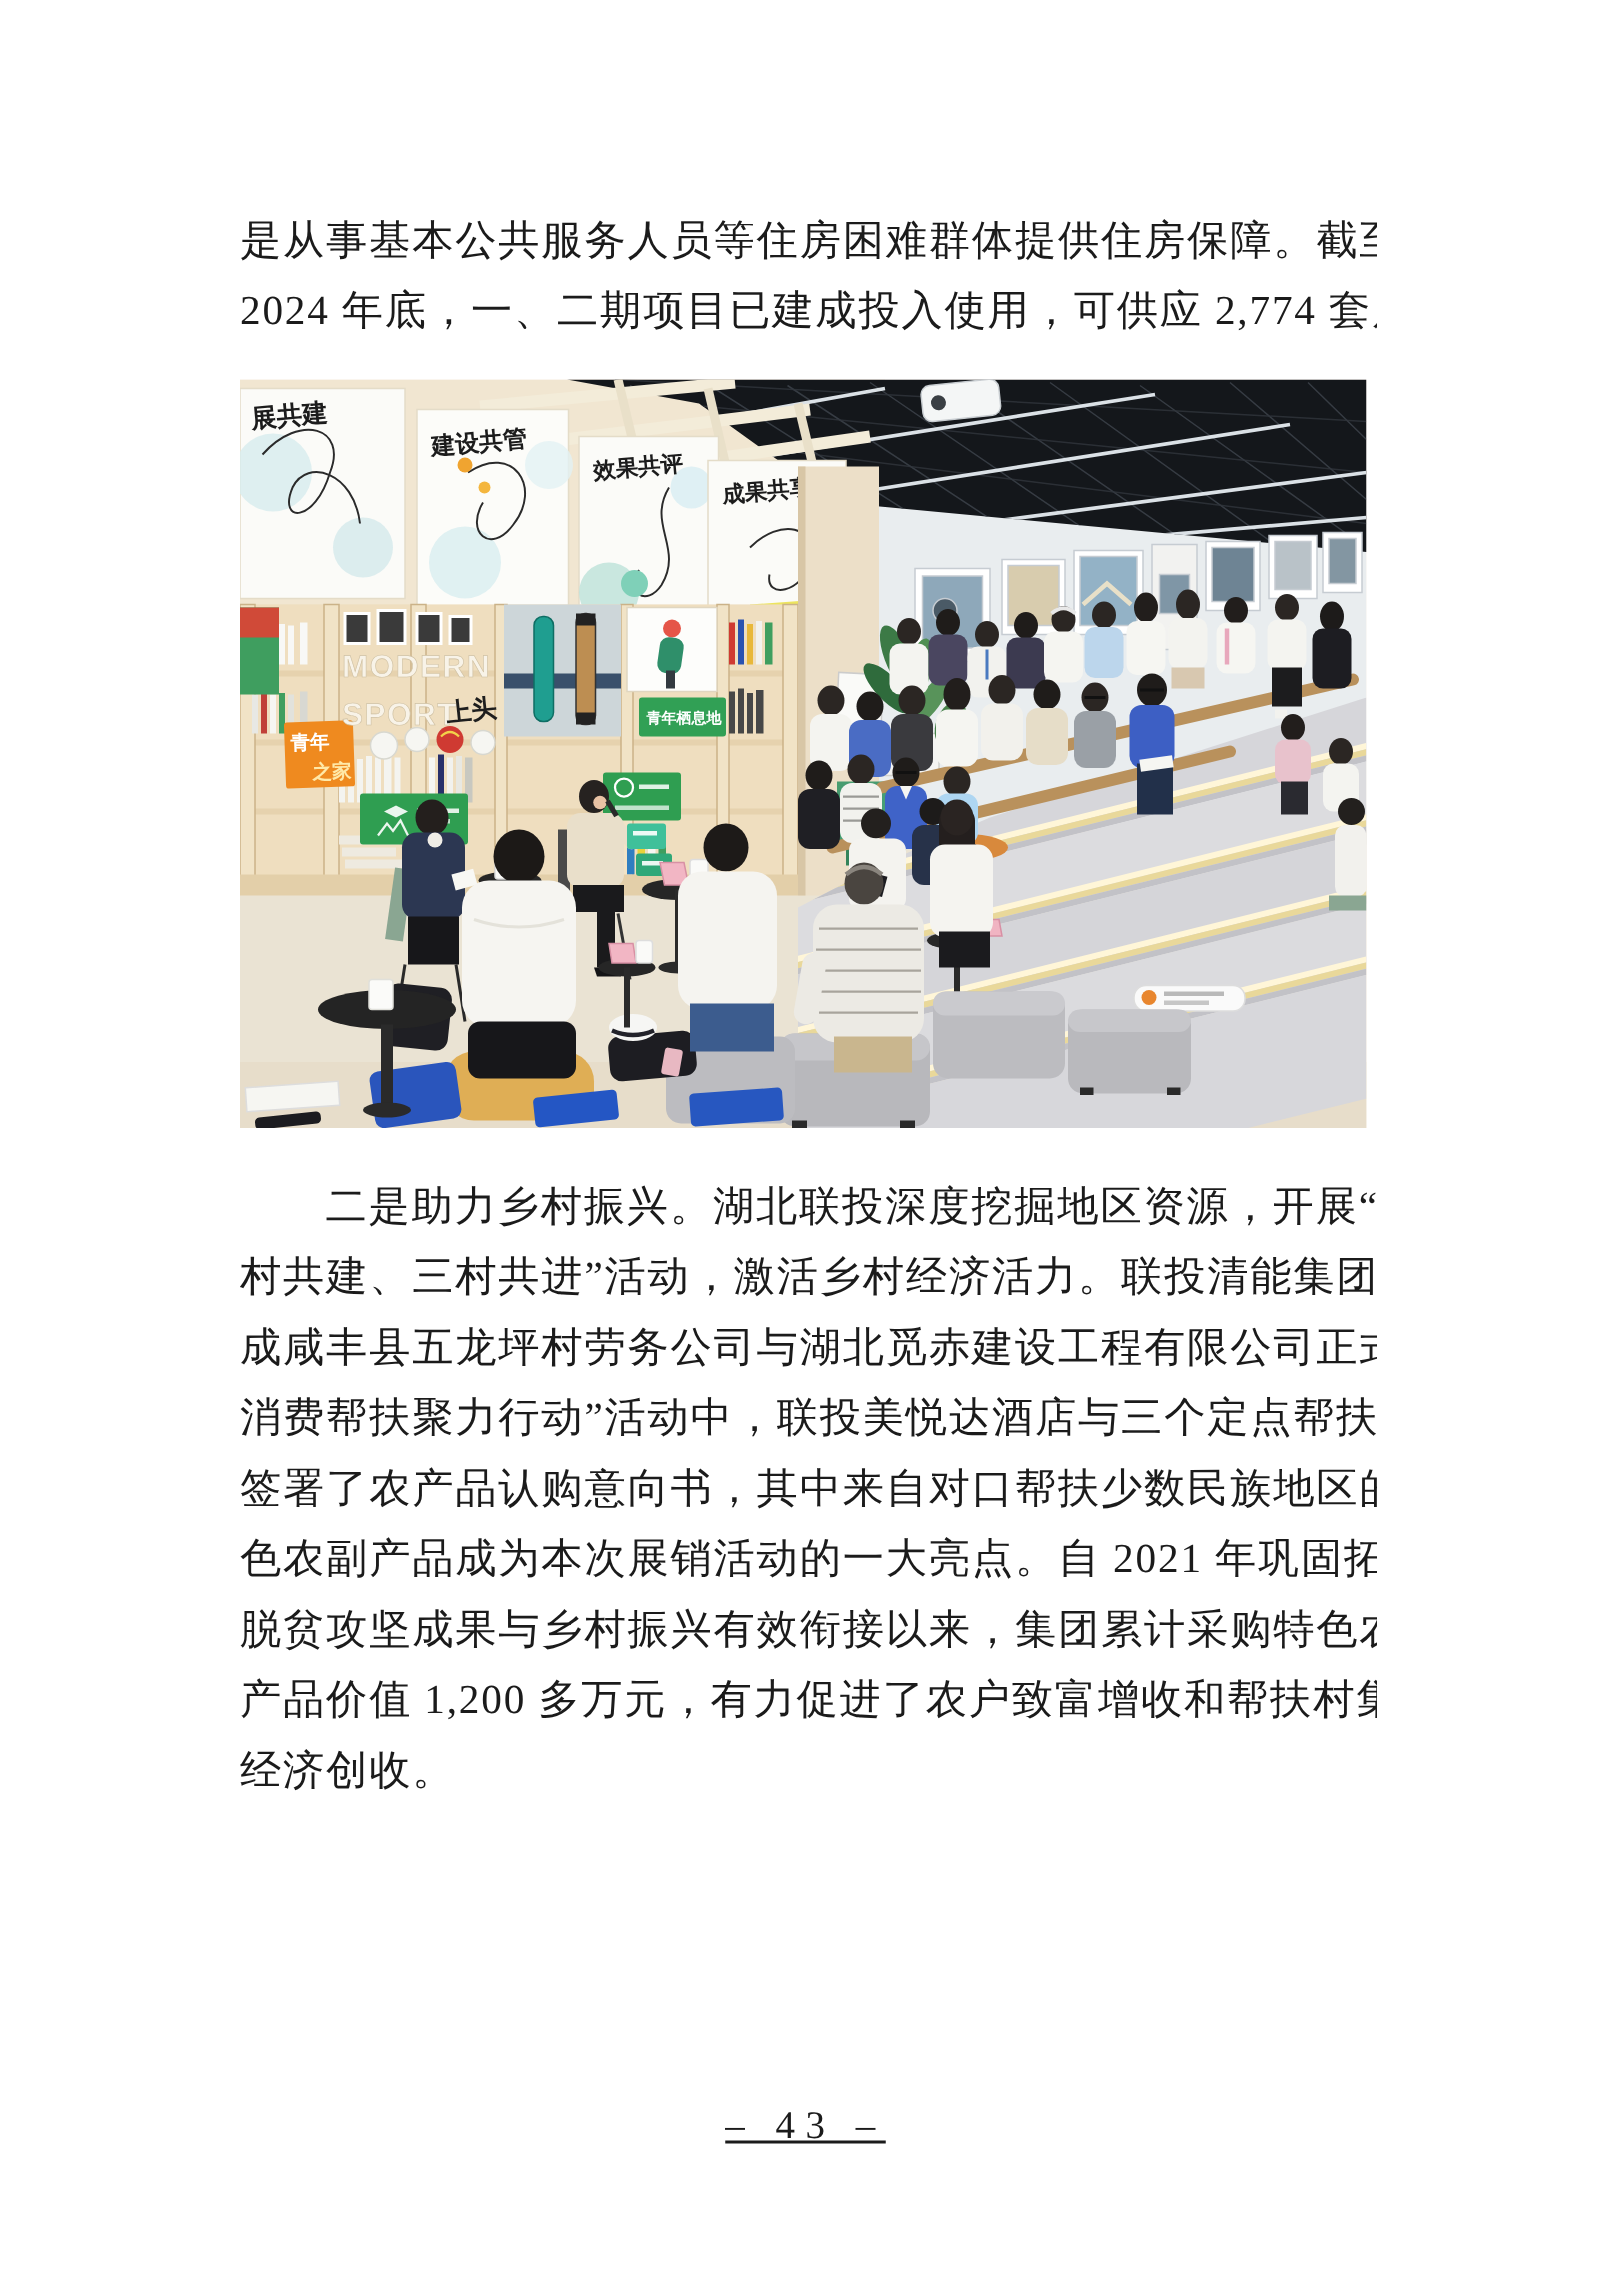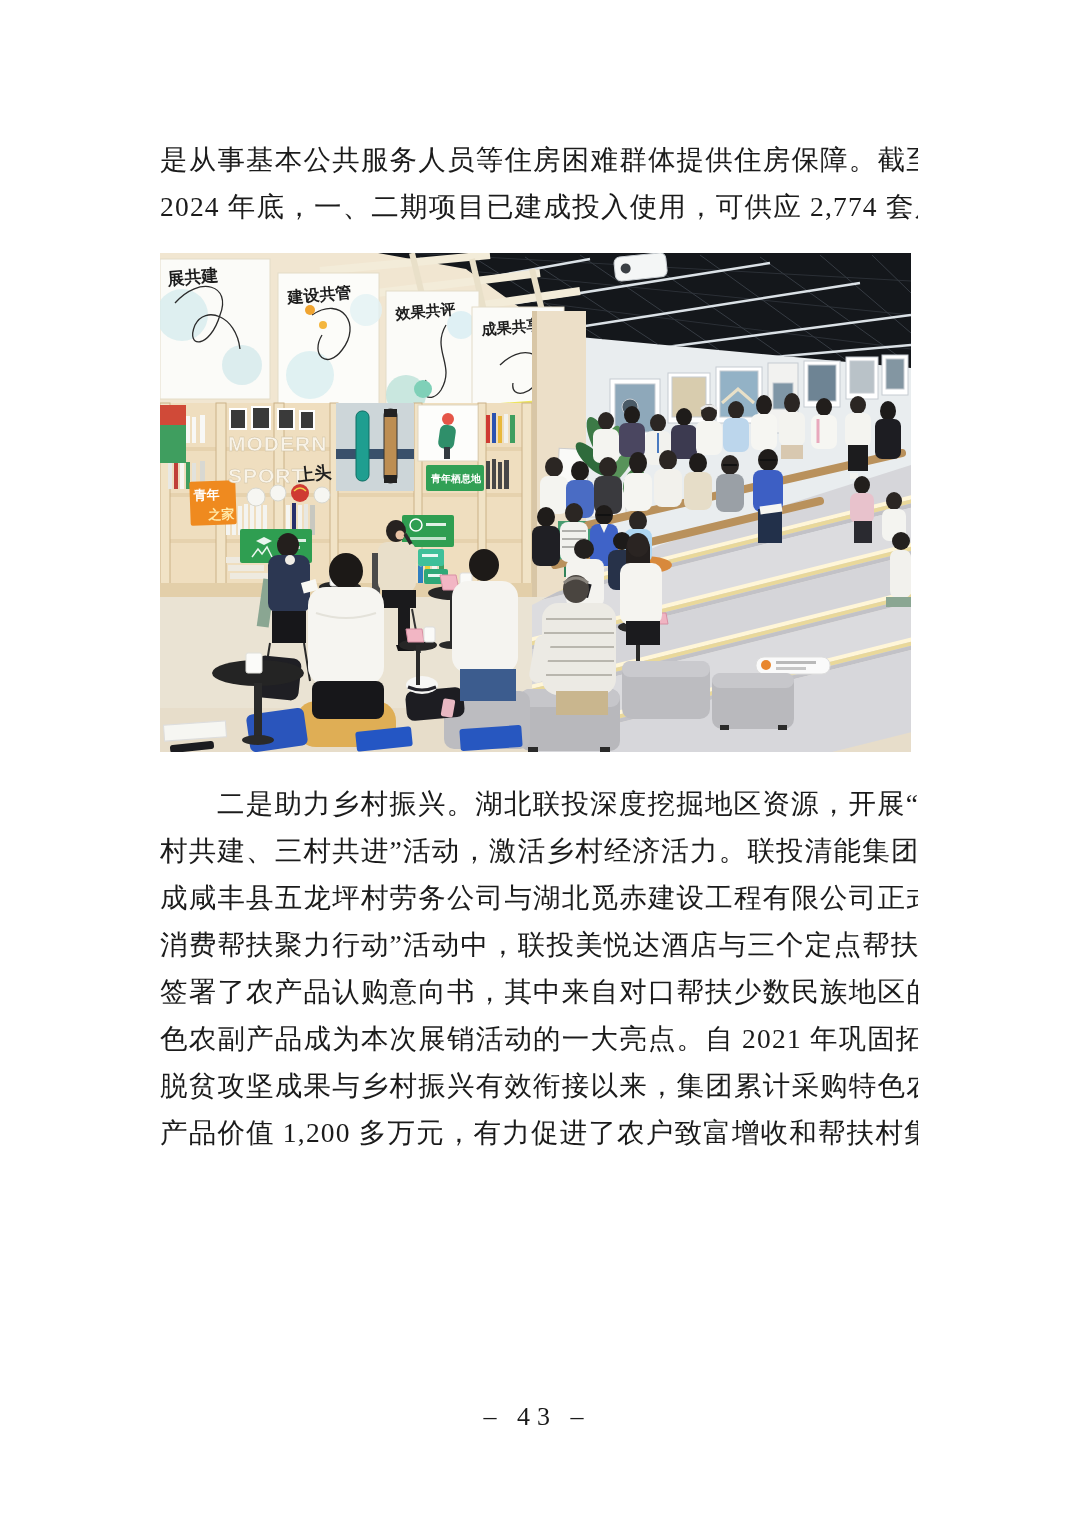--- a/index.html
+++ b/index.html
@@ -13,21 +13,21 @@
     font-size:27.5px; line-height:47px; height:47px;
     white-space:nowrap; overflow:hidden; letter-spacing:1.2px;
   }
   #para1 { top:136px; }
   #para2 { top:780px; }
   .indent { padding-left:57px; }
   .photo-wrap { position:absolute; left:160px; top:253px; width:751px; height:499px; }
   .photo-wrap svg { display:block; }
   .pageno {
     position:absolute; top:1402px; left:0; width:100%;
-    text-align:center; font-size:26px; letter-spacing:7px; color:#1b1b1b;
+    text-align:center; font-size:26px; letter-spacing:7px; color:#1b1b1b;text-decoration:underline;
   }
   .svg-title { font-family:"Liberation Sans","DejaVu Sans",sans-serif; font-weight:bold; }
 </style>
 </head>
 <body>
 
 <div class="page">
 
   <div class="para" id="para1">
     <div class="line">是从事基本公共服务人员等住房困难群体提供住房保障。截至</div>
@@ -648,17 +648,18 @@
 
   <div class="para" id="para2">
     <div class="line indent">二是助力乡村振兴。湖北联投深度挖掘地区资源，开展“三</div>
     <div class="line">村共建、三村共进”活动，激活乡村经济活力。联投清能集团促</div>
     <div class="line">成咸丰县五龙坪村劳务公司与湖北觅赤建设工程有限公司正式</div>
     <div class="line">消费帮扶聚力行动”活动中，联投美悦达酒店与三个定点帮扶县</div>
     <div class="line">签署了农产品认购意向书，其中来自对口帮扶少数民族地区的特</div>
     <div class="line">色农副产品成为本次展销活动的一大亮点。自 2021 年巩固拓展</div>
     <div class="line">脱贫攻坚成果与乡村振兴有效衔接以来，集团累计采购特色农副</div>
     <div class="line">产品价值 1,200 多万元，有力促进了农户致富增收和帮扶村集体</div>
+    <div class="line">经济创收。</div>
   </div>
 
   <div class="pageno">– 43 –</div>
 
 </div>
 
 </body></html>

